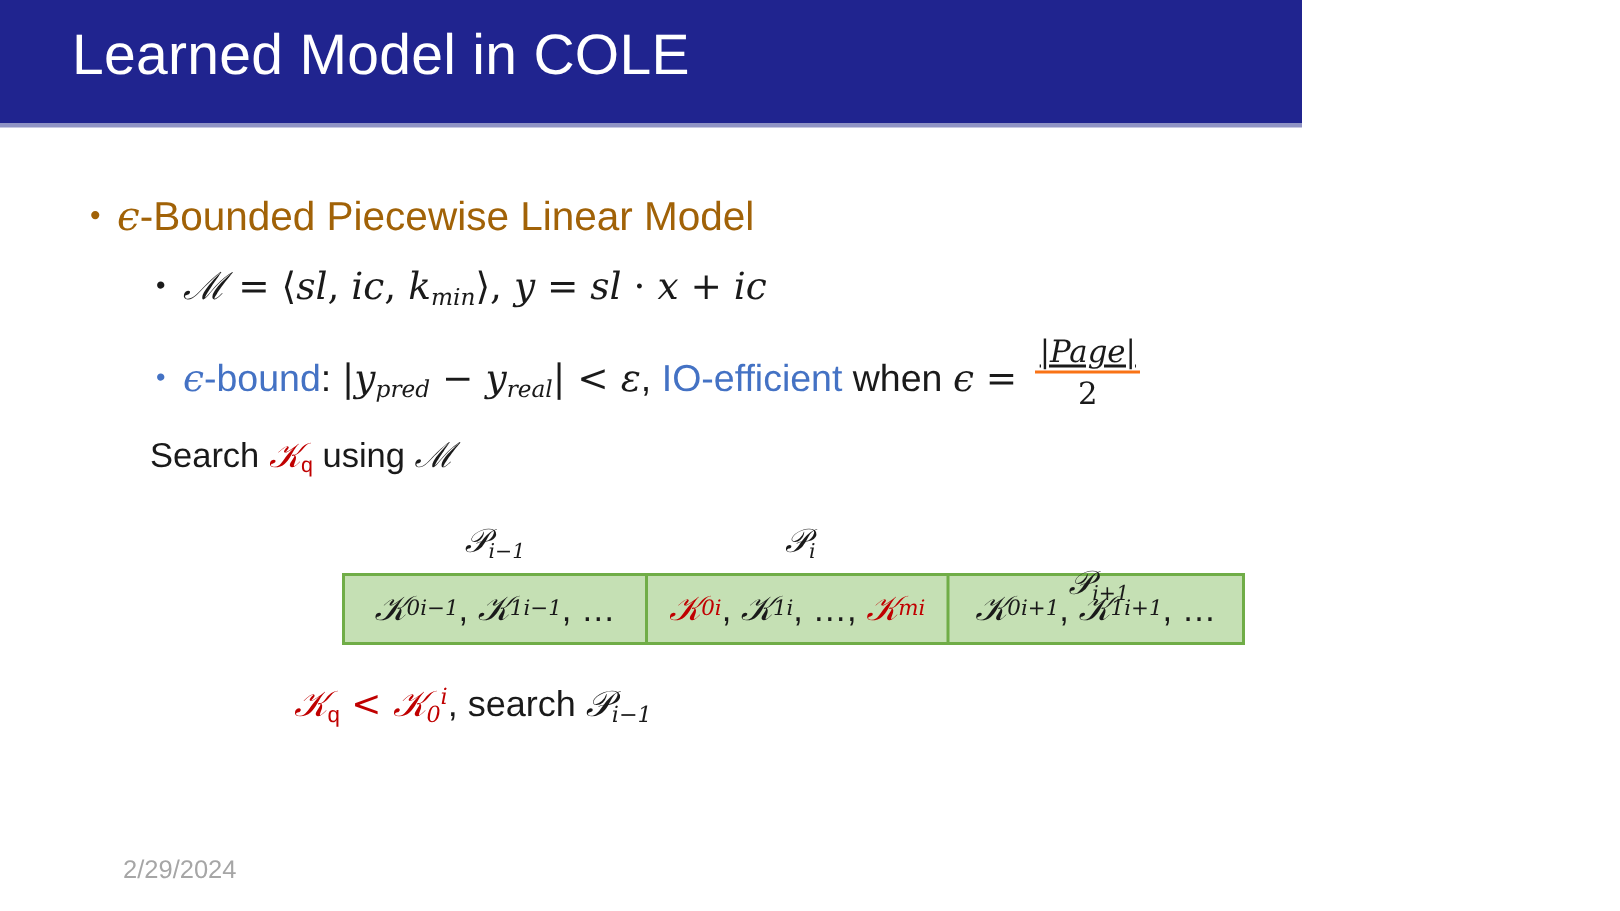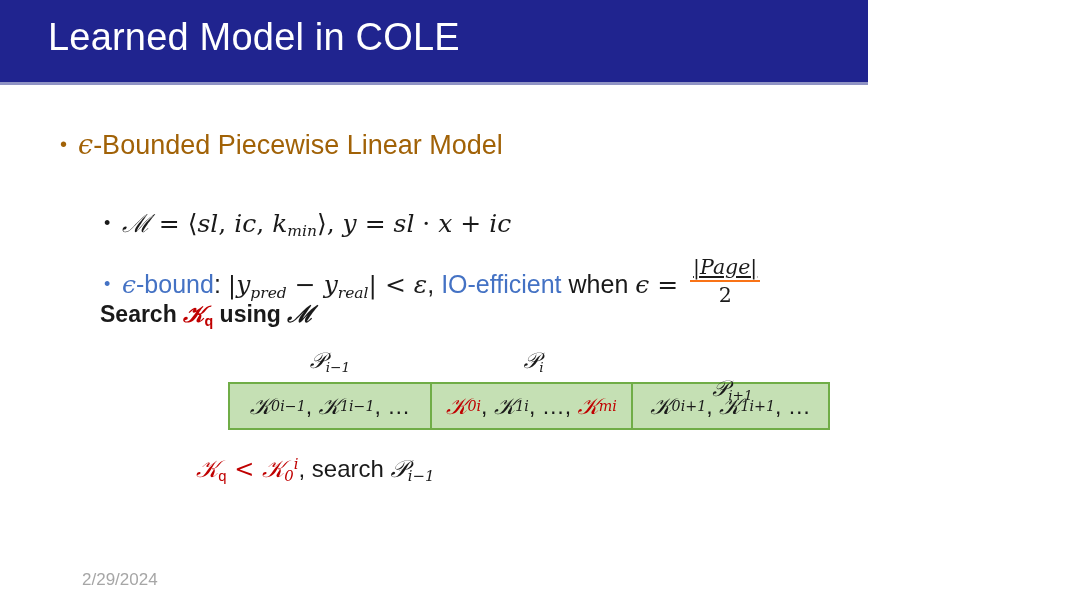--- a/index.html
+++ b/index.html
@@ -84,21 +84,20 @@
     vertical-align: 3px;
   }
 
   
   .bullet2 {
     position: absolute;
     left: 104px;
     font-size: 25px;
     color: #1a1a1a;
     white-space: nowrap;
-    margin-top: 33px;
   }
   .bullet2 .dot {
     display: inline-block;
     width: 18px;
     font-size: 18px;
     vertical-align: 3px;
   }
   #b2-model { top: 172px; }
   #b2-bound { top: 222px; }
 
@@ -118,25 +117,24 @@
   }
   .frac .den {
     display: block;
     padding-top: 1px;
   }
 
   
   .search-line {
     position: absolute;
     left: 100px;
-    top: 297px;
+    top: 286px;
     font-size: 23px;
     color: #1a1a1a;
     white-space: nowrap;
-    font-weight: bold;
   }
 
   
   .diagram {
     position: absolute;
     left: 228px;
     top: 348px;
     width: 602px;
   }
   .page-labels {

